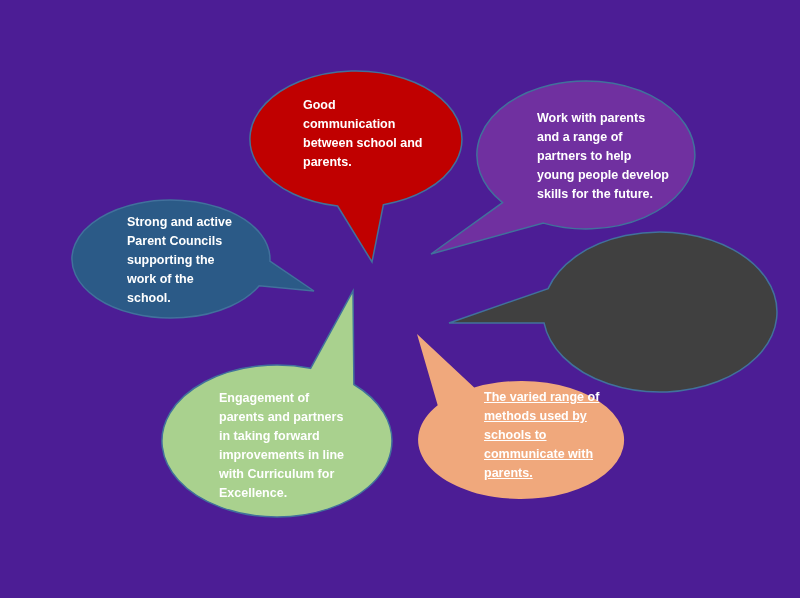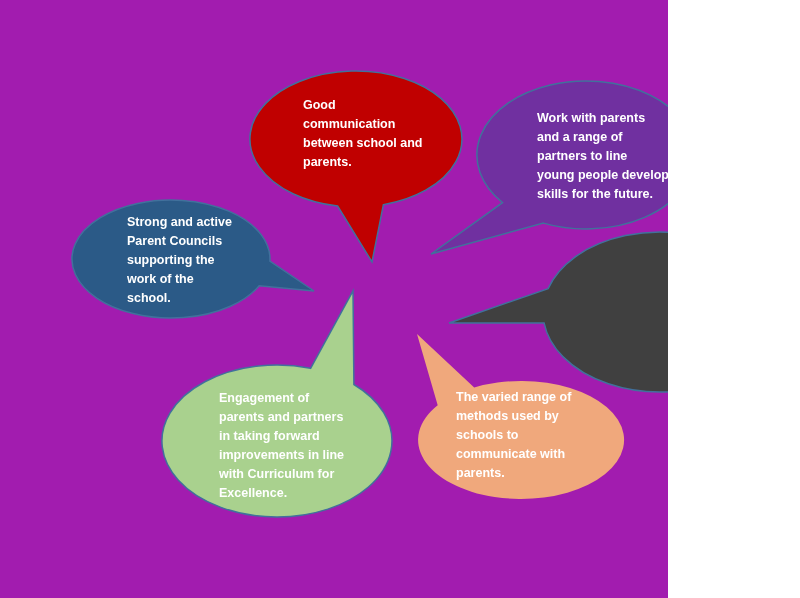--- a/index.html
+++ b/index.html
@@ -1,16 +1,16 @@
 <!DOCTYPE html>
 <html><head>
 <meta charset="utf-8">
 <style>
   html,body{margin:0;padding:0;background:#ffffff;}
-  .canvas{position:relative;width:668px;height:598px;background:#a21caf;overflow:hidden;}
+  .canvas{position:relative;width:800px;height:598px;background:#4c1d95;overflow:hidden;}
   .canvas svg{position:absolute;left:0;top:0;}
   .bubble-label{position:absolute;font-family:"Liberation Sans",sans-serif;font-size:12.5px;font-weight:bold;line-height:19px;color:#ffffff;white-space:pre;}
   .stroked{stroke:#41719C;stroke-width:1.5;}
   .unstroked{stroke:none;}
 </style>
 </head>
 <body>
 
 <div class="canvas">
   <svg width="800" height="598" viewBox="0 0 800 598">
@@ -20,24 +20,24 @@
     <path class="unstroked" d="M474.2,387.4 A103,59 0 1 1 437.7,405.3 L417,334 Z" fill="#F0A87C"></path>
     <path class="stroked" d="M353.9,384.5 A115,76 0 1 1 310.6,368.3 L353,291 Z" fill="#A9D18E"></path>
     <path class="stroked" d="M259.2,285.8 A99,59 0 1 1 269.9,261.1 L314,291 Z" fill="#2B5A87"></path>
   </svg>
   <div class="bubble-label" style="left:303px;top:96px;">Good
 communication
 between school and
 parents.</div>
   <div class="bubble-label" style="left:537px;top:109px;">Work with parents
 and a range of
-partners to line
+partners to help
 young people develop
 skills for the future.</div>
-  <div class="bubble-label" style="left:456px;top:388px;">The varied range of
+  <div class="bubble-label" style="left:484px;top:388px;text-decoration:underline;">The varied range of
 methods used by
 schools to
 communicate with
 parents.</div>
   <div class="bubble-label" style="left:219px;top:389px;">Engagement of
 parents and partners
 in taking forward
 improvements in line
 with Curriculum for
 Excellence.</div>

